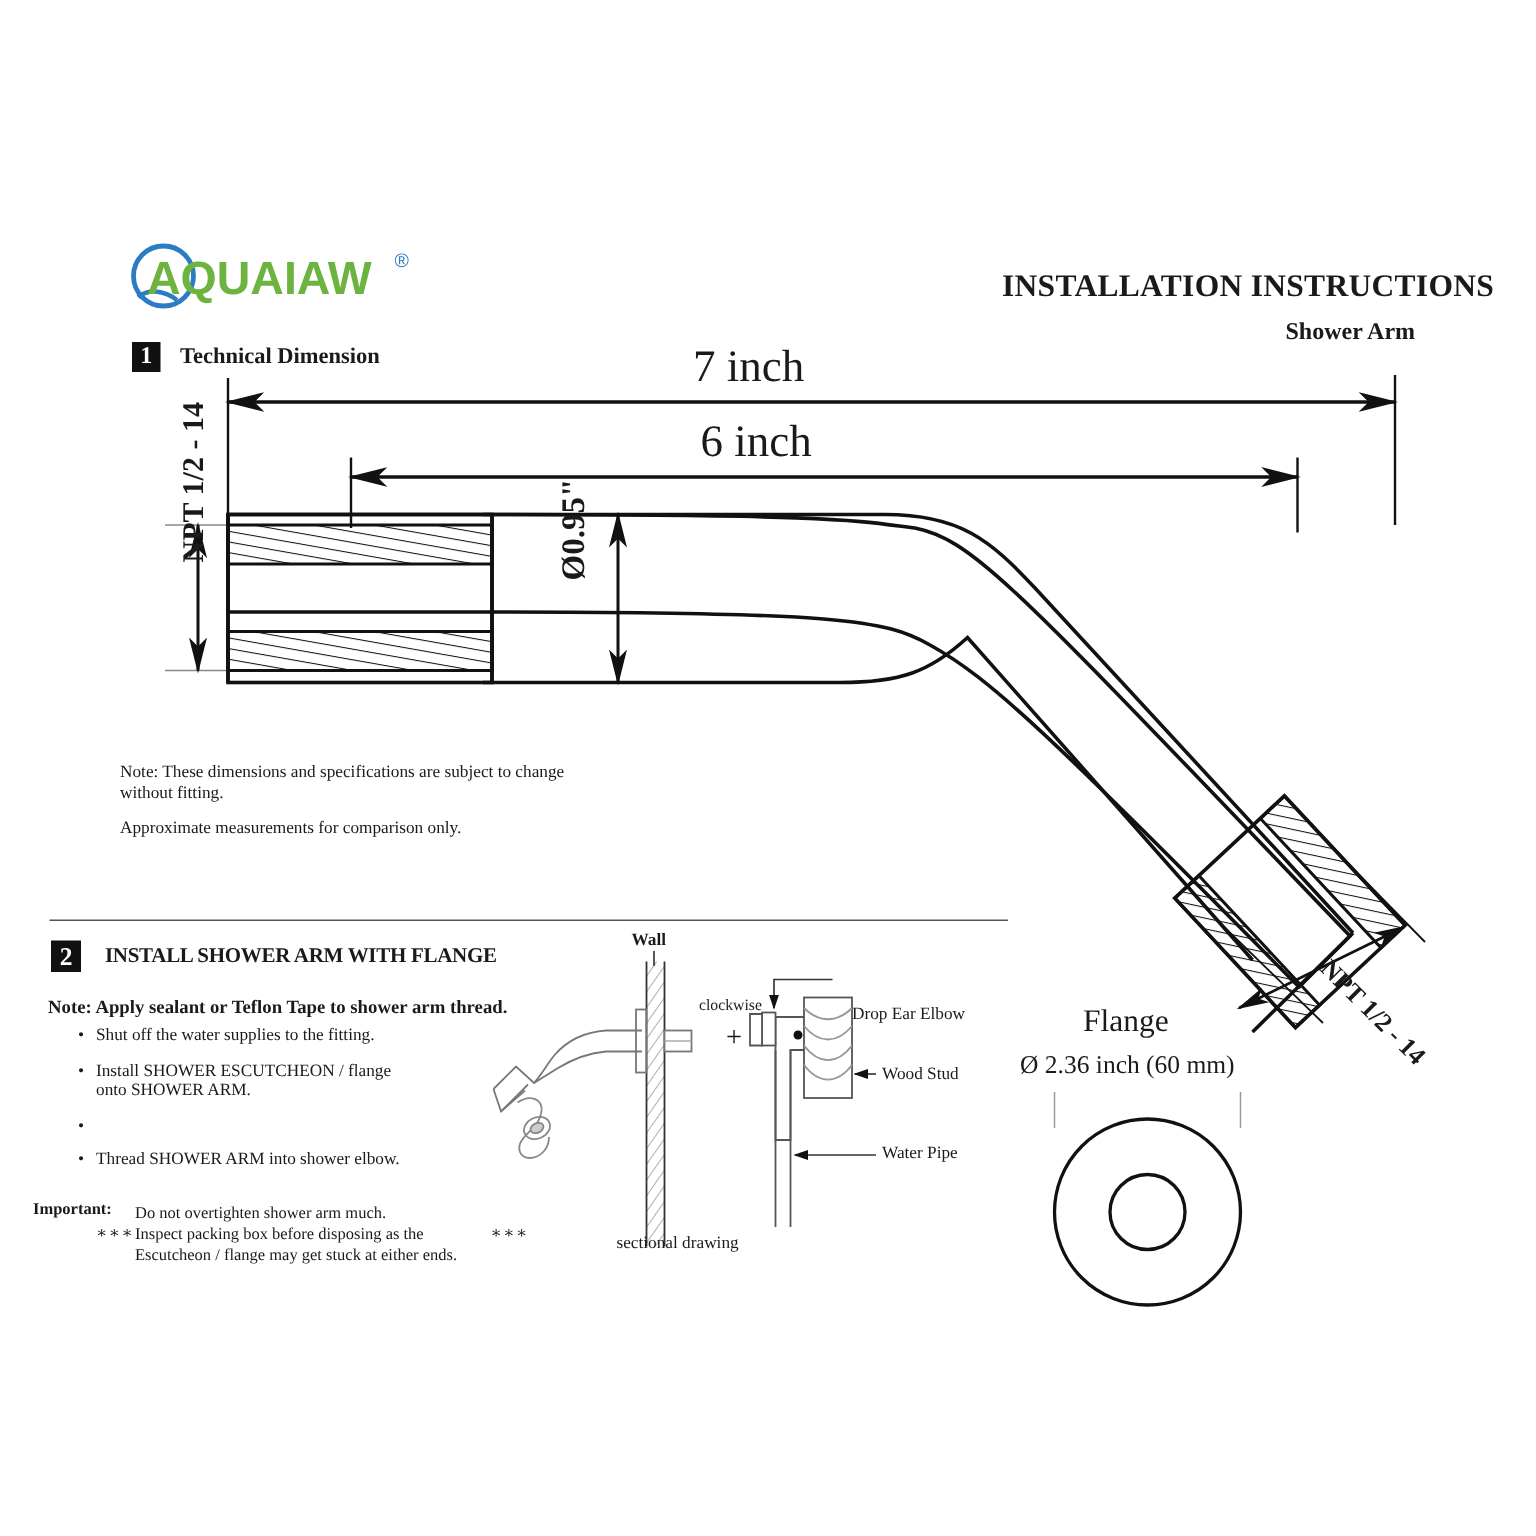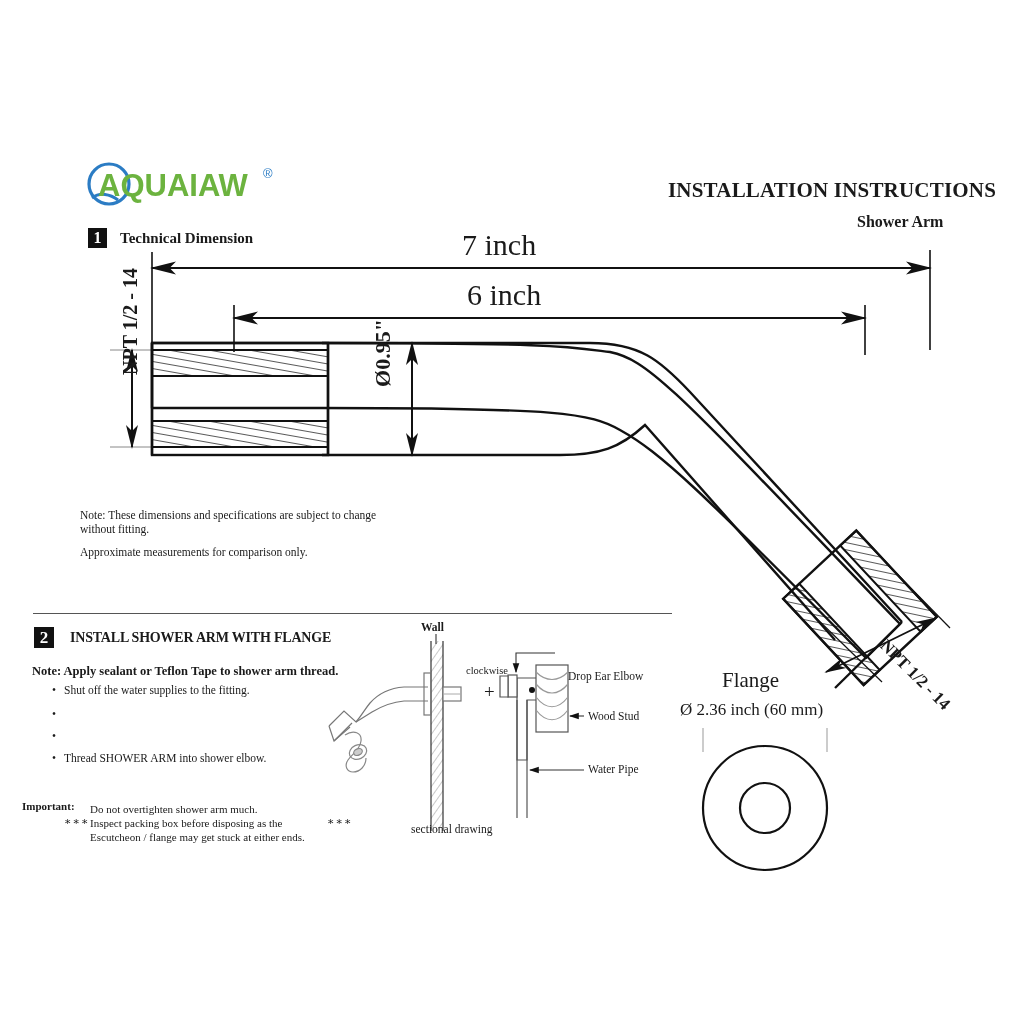--- a/index.html
+++ b/index.html
@@ -293,20 +293,21 @@
 <div id="sec2-title" class="abs">INSTALL SHOWER ARM WITH FLANGE</div>
 <div id="sec2-note" class="abs">Note: Apply sealant or Teflon Tape to shower arm thread.</div>
 
 <div id="bullets" class="abs">
     <div class="bullet">
       <span class="dot">•</span>
       <span class="btext">Shut off the water supplies to the fitting.</span>
     </div>
     <div class="bullet">
       <span class="dot">•</span>
+      <span class="btext">Install SHOWER ESCUTCHEON / flange<br>onto SHOWER ARM.</span>
     </div>
     <div class="bullet">
       <span class="dot">•</span>
     </div>
     <div class="bullet">
       <span class="dot">•</span>
       <span class="btext">Thread SHOWER ARM into shower elbow.</span>
     </div>
   </div>
 

